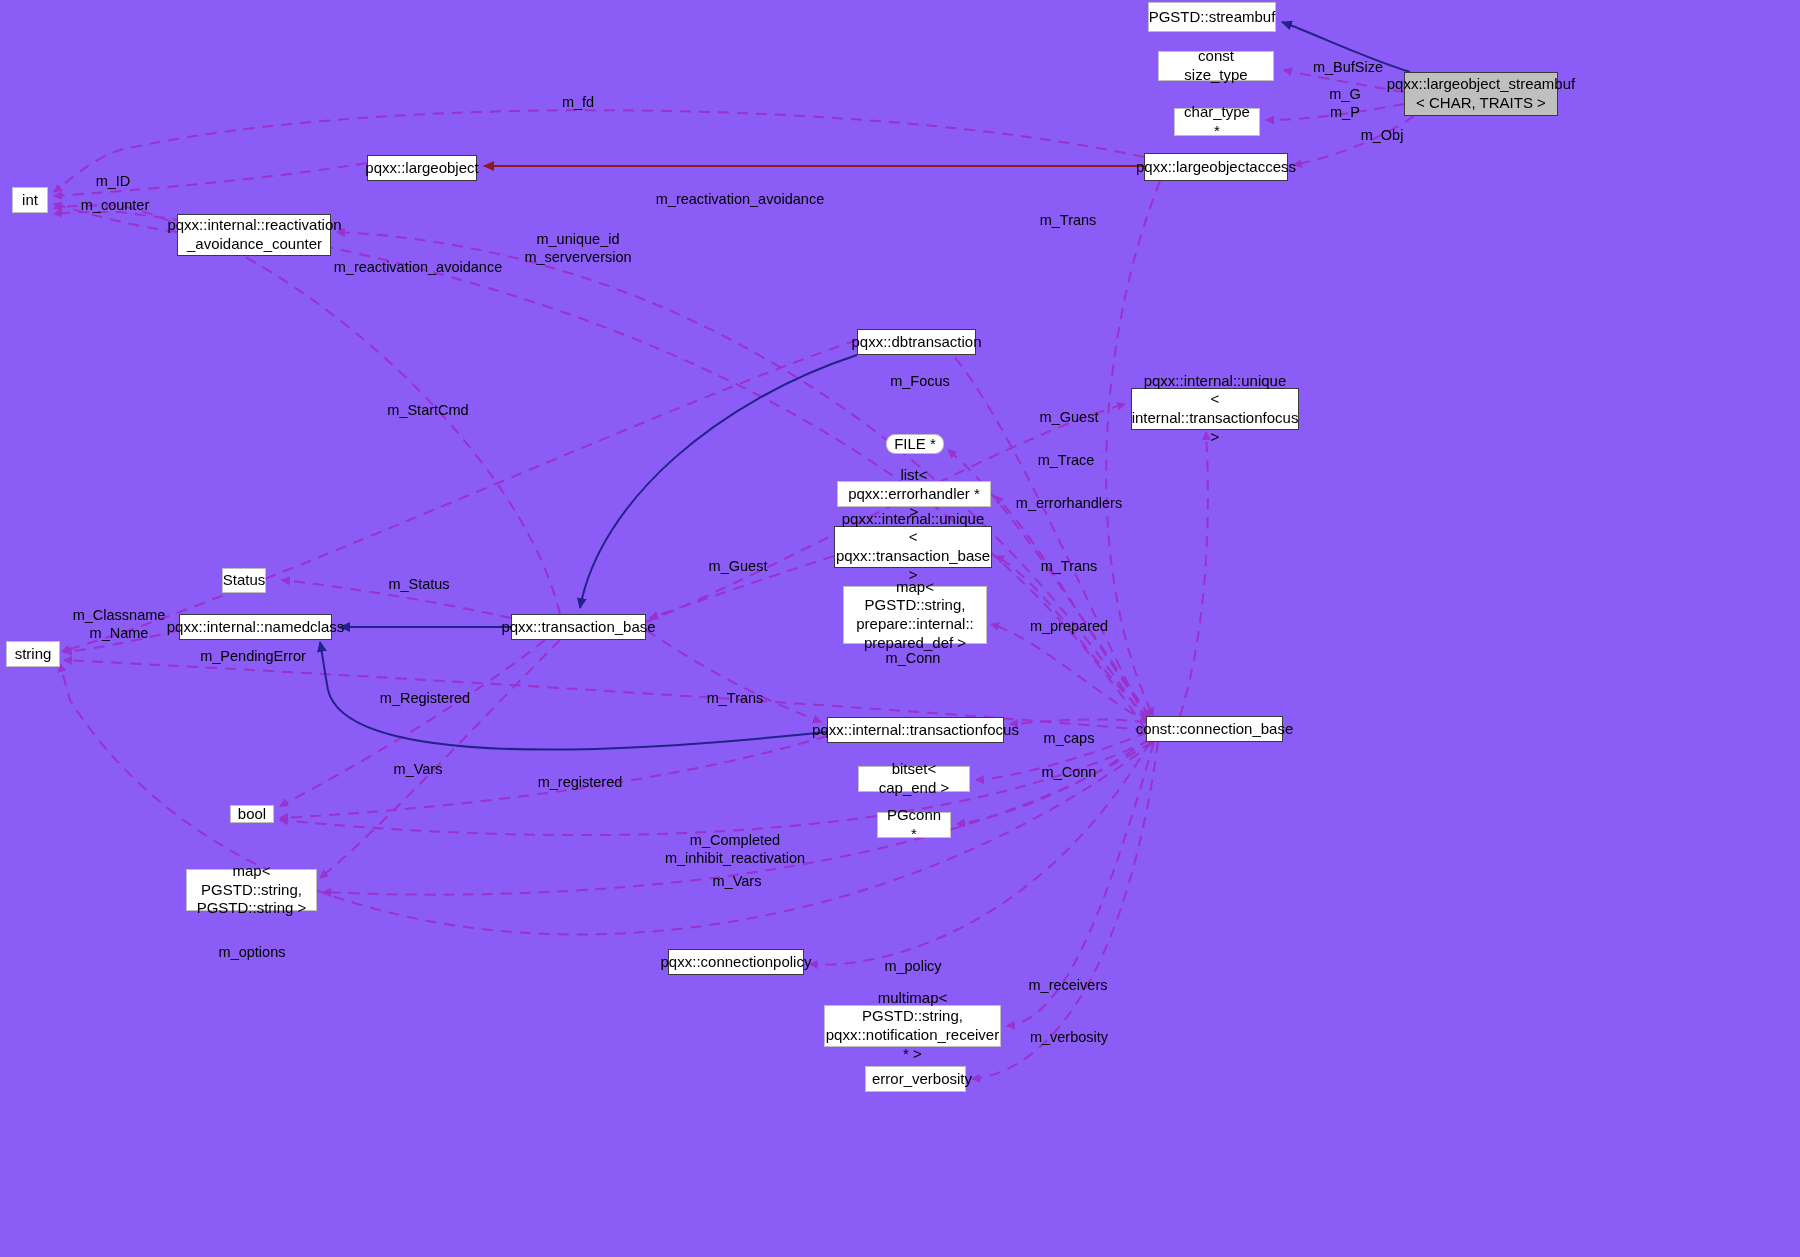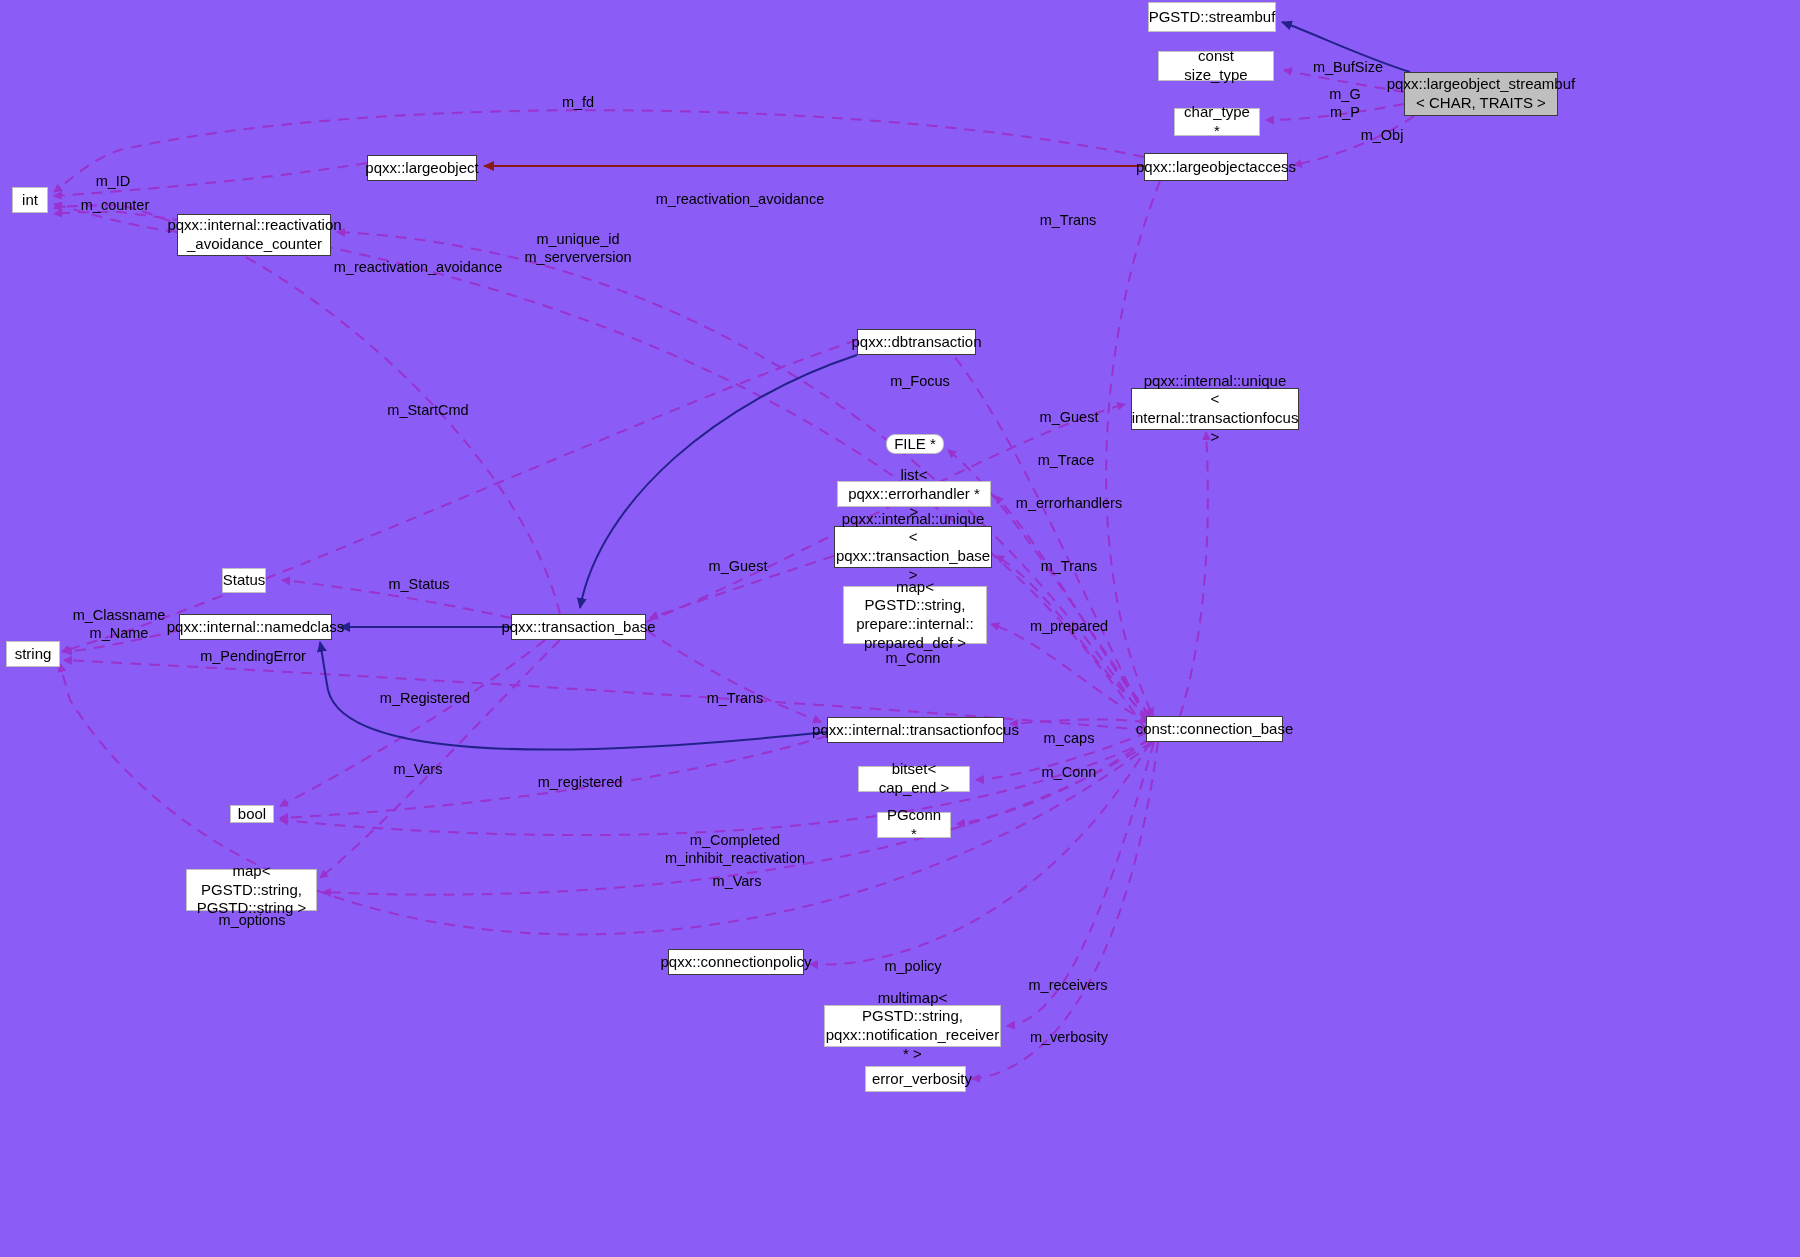--- a/index.html
+++ b/index.html
@@ -231,19 +231,19 @@
       <div class="edge-label" style="left: 253px; top: 657px;">m_PendingError</div>
       <div class="edge-label" style="left: 425px; top: 699px;">m_Registered</div>
       <div class="edge-label" style="left: 735px; top: 699px;">m_Trans</div>
       <div class="edge-label" style="left: 1069px; top: 739px;">m_caps</div>
       <div class="edge-label" style="left: 1069px; top: 773px;">m_Conn</div>
       <div class="edge-label" style="left: 418px; top: 770px;">m_Vars</div>
       <div class="edge-label" style="left: 580px; top: 783px;">m_registered</div>
       <div class="edge-label" style="left: 735px; top: 850px;">m_Completed
 m_inhibit_reactivation</div>
       <div class="edge-label" style="left: 737px; top: 882px;">m_Vars</div>
-      <div class="edge-label" style="left: 252px; top: 921px;">m_options</div>
+      <div class="edge-label" style="left: 252px; top: 953px;">m_options</div>
       <div class="edge-label" style="left: 913px; top: 967px;">m_policy</div>
       <div class="edge-label" style="left: 1068px; top: 986px;">m_receivers</div>
       <div class="edge-label" style="left: 1069px; top: 1038px;">m_verbosity</div>
     </div>
 
 </div>
 
 </body></html>

